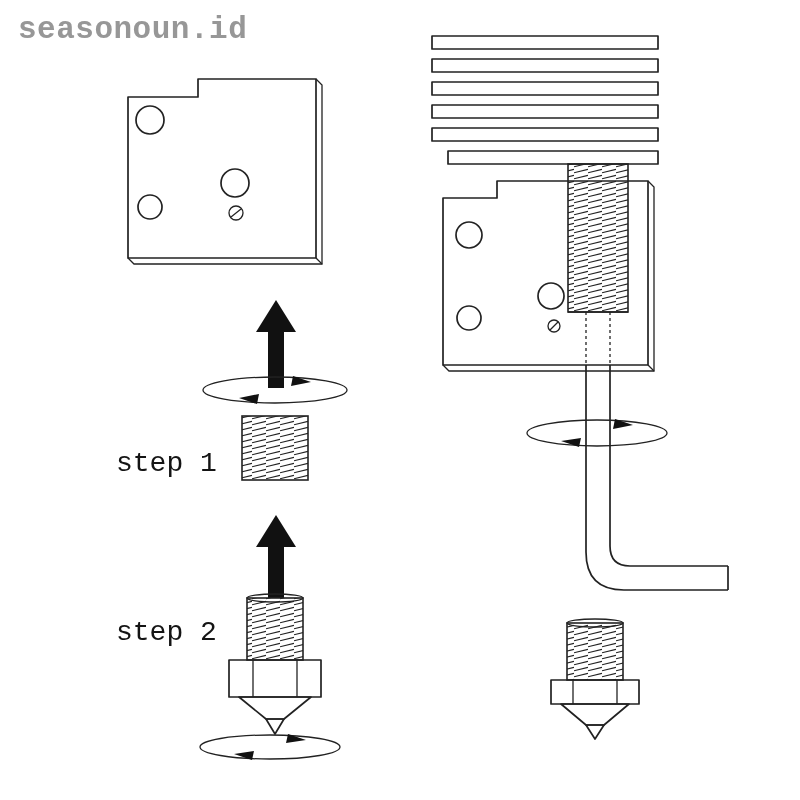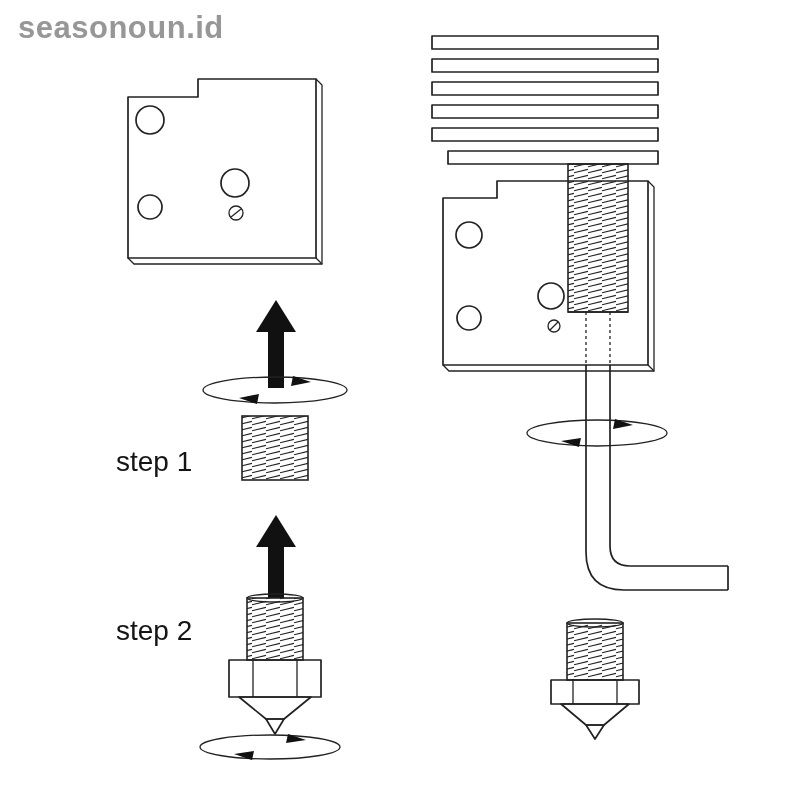--- a/index.html
+++ b/index.html
@@ -6,21 +6,21 @@
     --line:#222222;
     --arrow:#111111;
     --watermark:#979797;
     --background:#ffffff;
   }
   html,body{margin:0;padding:0;background:var(--background);}
   .canvas{
     position:relative;
     width:800px;height:800px;
     background:var(--background);
-    font-family:Liberation Sans, sans-serif;
+    font-family:Liberation Mono, monospace;
     overflow:hidden;
   }
   svg{display:block;}
   .ln{fill:none;stroke:var(--line);stroke-width:1.7;stroke-linejoin:round;}
   .ln-thin{fill:none;stroke:var(--line);stroke-width:1.3;}
   .dotted{fill:none;stroke:var(--line);stroke-width:1.3;stroke-dasharray:3 3;}
   .thr{fill:url(#threadPattern);stroke:var(--line);stroke-width:1.6;}
   .solid{fill:var(--arrow);stroke:none;}
   .watermark{font-size:31px;font-weight:700;fill:var(--watermark);letter-spacing:0.5px;}
   .step-label{font-size:28px;fill:#141414;}

